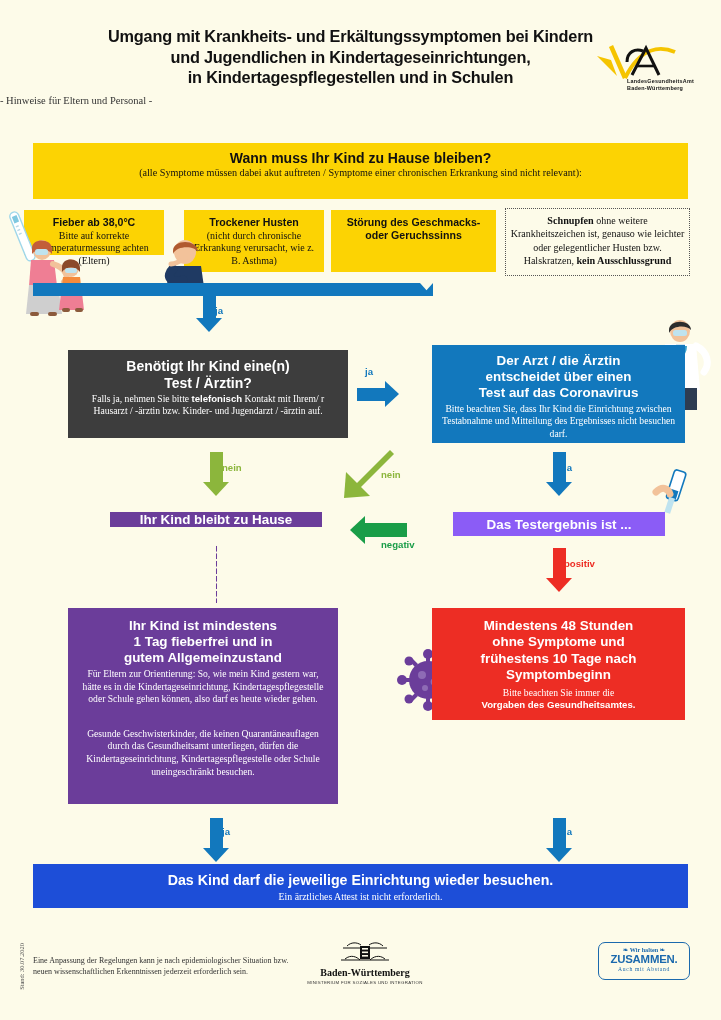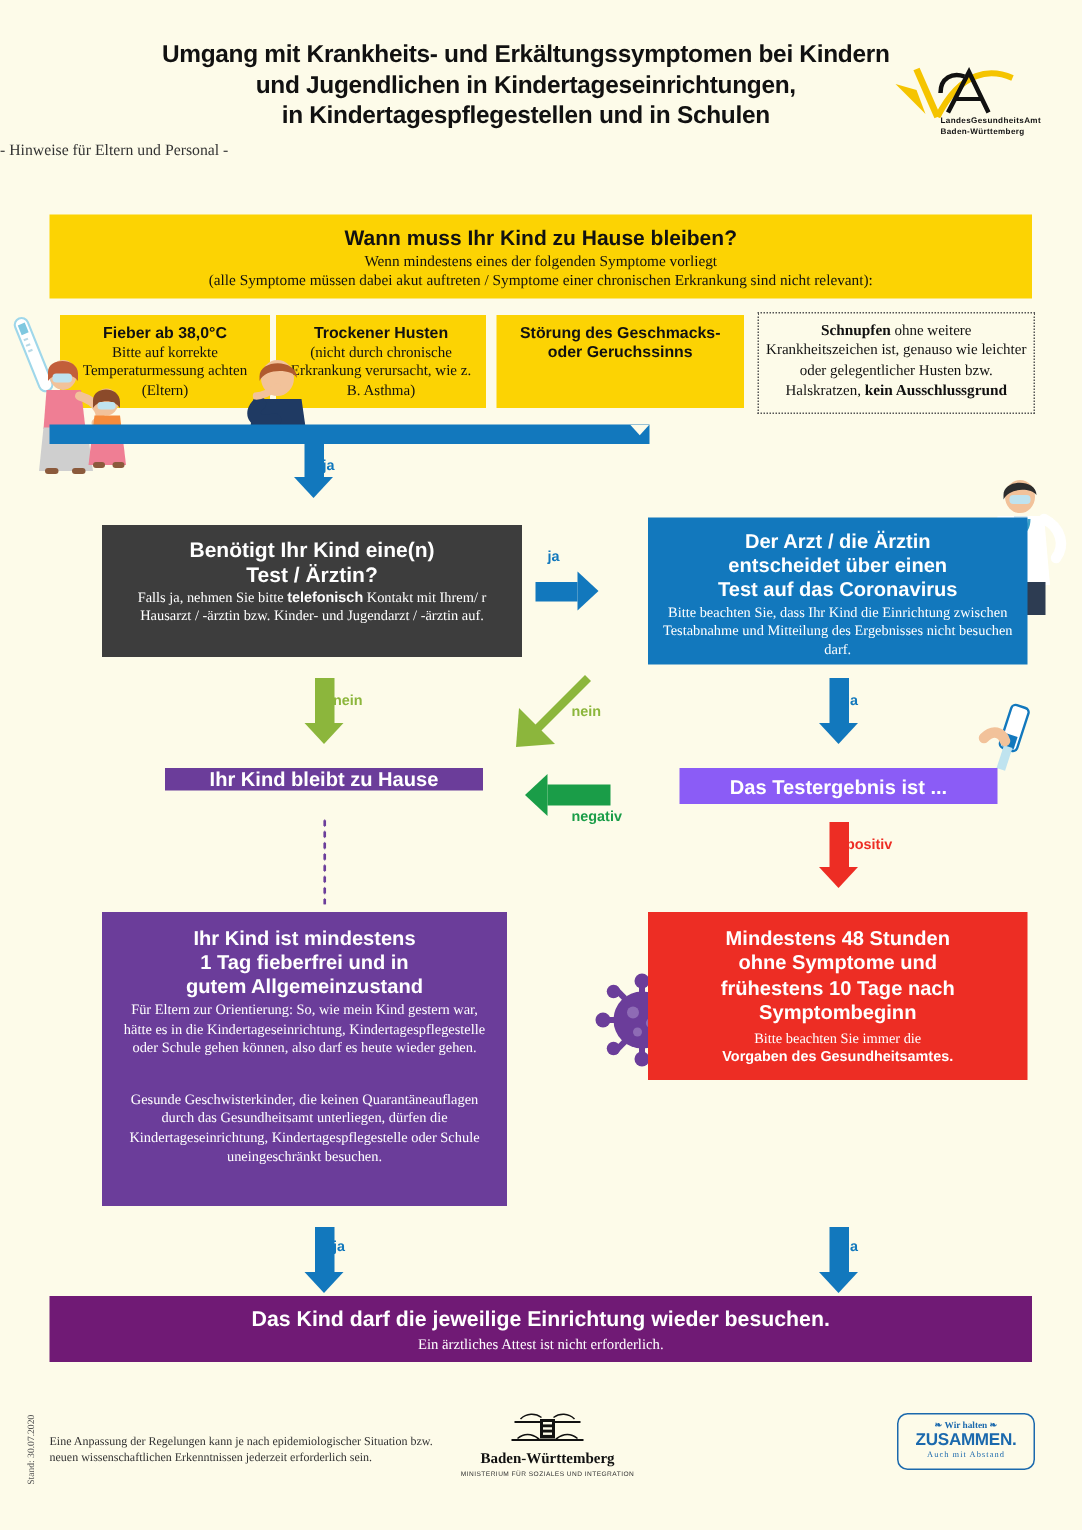--- a/index.html
+++ b/index.html
@@ -51,21 +51,21 @@
   }
   .yellow-banner .l1{margin-top:2px;}
 
   
   .sym{
     position:absolute;background:#fcd303;color:#111;text-align:center;
     box-sizing:border-box;padding:6px 6px 7px 6px;
   }
   .sym .t{font-size:10.6px;font-weight:bold;line-height:12.5px;}
   .sym .d{font-family:"Liberation Serif", serif;font-size:10px;line-height:12.6px;margin-top:1px;}
-  #sym1{left:40px;top:210px;width:140px;height:62px;}
+  #sym1{left:24px;top:210px;width:140px;height:45px;}
   #sym2{left:184px;top:210px;width:140px;height:62px;}
   #sym3{left:331px;top:210px;width:165px;height:62px;}
 
   .note{
     position:absolute;left:505px;top:208px;width:185px;height:68px;
     border:1px dotted #555;box-sizing:border-box;
     font-family:"Liberation Serif", serif;font-size:10px;line-height:13.3px;
     text-align:center;padding:5px 4px;color:#111;
   }
   .note b{font-family:Liberation Serif, serif;font-size:10.2px;}
@@ -139,21 +139,21 @@
   #purpleBox .p2{font-family:"Liberation Serif", serif;font-size:9.6px;line-height:12.6px;margin-top:22px;}
 
   #redBox{
     left:432px;top:608px;width:253px;height:112px;background:#ed2d24;padding:10px 8px;
   }
   #redBox .h{font-size:13.4px;line-height:16.4px;}
   #redBox .p{font-size:9.6px;line-height:12.4px;margin-top:3px;}
   #redBox .p b{font-family:"Liberation Sans", sans-serif;}
 
   #greenBar{
-    left:33px;top:864px;width:655px;height:44px;background:#701a75;padding-top:8px;
+    left:33px;top:864px;width:655px;height:44px;background:#1d4ed8;padding-top:8px;
   }
   #greenBar .h{font-size:14.2px;}
   #greenBar .p{font-size:9.8px;margin-top:3px;}
 
   .dotline{
     position:absolute;left:215px;top:545px;width:3px;height:58px;
     background-image:radial-gradient(#6b3d9a 46%, transparent 48%);
     background-size:3px 7.5px;background-repeat:repeat-y;
   }
 
@@ -207,21 +207,20 @@
       <path d="M36 20 C 36 10, 44 6, 52 9" stroke="#111" stroke-width="3" fill="none"></path>
     </svg>
     <div class="lga-text">
       <div>LandesGesundheitsAmt</div>
       <div>Baden-Württemberg</div>
     </div>
   </div>
 
   <div class="yellow-banner">
     <div class="q">Wann muss Ihr Kind zu Hause bleiben?</div>
-    <div class="l1">Wenn mindestens eines der folgenden Symptome vorliegt</div>
     <div class="l2">(alle Symptome müssen dabei akut auftreten / Symptome einer chronischen Erkrankung sind nicht relevant):</div>
   </div>
 
   <div class="sym" id="sym1">
     <div class="t">Fieber ab 38,0°C</div>
     <div class="d">Bitte auf korrekte Temperaturmessung achten (Eltern)</div>
   </div>
   <div class="sym" id="sym2">
     <div class="t">Trockener Husten</div>
     <div class="d">(nicht durch chronische Erkrankung verursacht, wie z. B. Asthma)</div>

